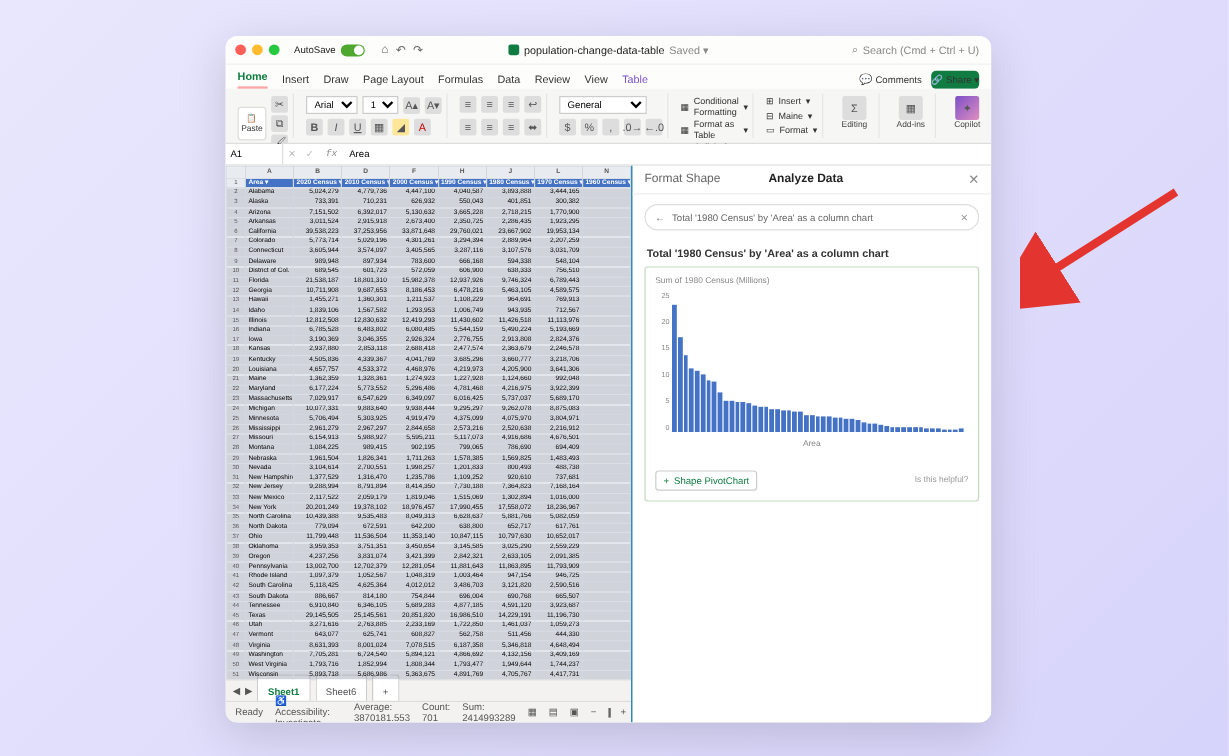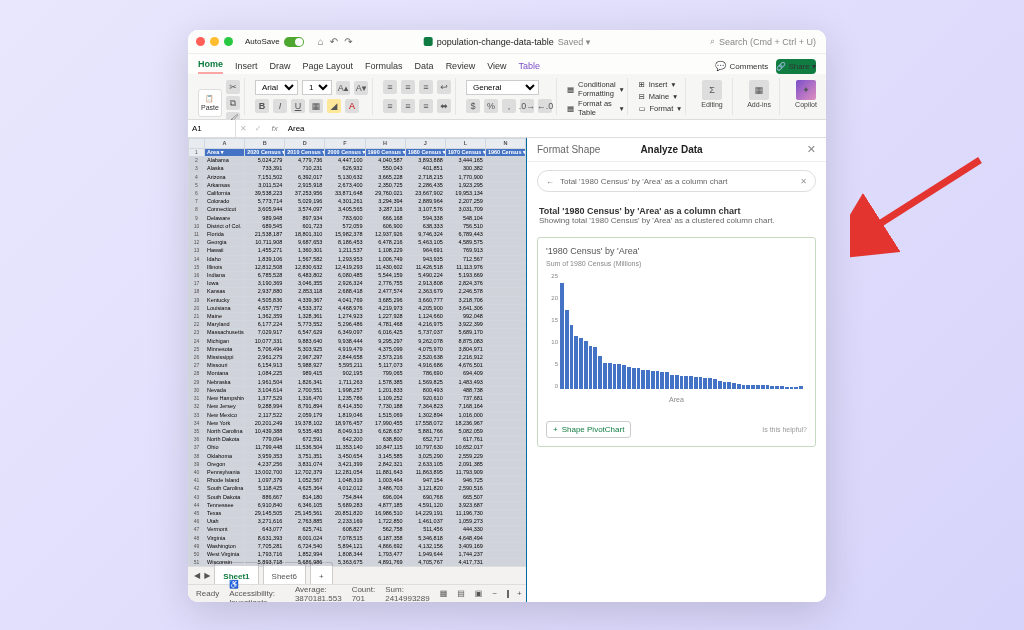--- a/index.html
+++ b/index.html
@@ -41,21 +41,21 @@
   .ribgroup:last-child{border:none;}
   .rbrow{display:flex; gap:4px; align-items:center;}
   .ico-sm{ width:14px; height:14px; background:#ddd; border-radius:2px; display:inline-flex; align-items:center; justify-content:center; font-size:9px; color:#555;}
   .paste{ width:24px; height:28px; background:#fff; border:1px solid #ddd; border-radius:3px; display:flex; flex-direction:column; align-items:center; justify-content:center; font-size:7px; gap:1px;}
   .bigbtn{ width:32px; display:flex; flex-direction:column; align-items:center; gap:1px; font-size:7px; color:#444;}
   .bigbtn .ico-sm{width:20px;height:20px;}
   select, input[type=text]{ font-size:8px; padding:1px 2px; border:1px solid #ccc; background:#fff;}
   
   .fbar { height:18px; display:flex; align-items:center; border-bottom:1px solid #ddd; background:#fff; font-size:8px;}
   .namebox{ width:48px; padding:0 4px; border-right:1px solid #ddd; height:100%; display:flex; align-items:center;}
-  .fx{ padding:0 6px; color:#888; font-style:italic;}
+  .fx{ padding:0 6px; color:#888; font-style:italic;font-family:Liberation Mono, monospace;}
   .fval{ padding:0 4px; flex:1;}
   
   .body { flex:1; display:flex; overflow:hidden;}
   .gridwrap{ flex:1; display:flex; flex-direction:column; overflow:hidden; background:#fff;}
   .panel { width:300px; border-left:1px solid #0369a1; background:#fff; display:flex; flex-direction:column; font-size:9px;}
   
   .grid{ flex:1; overflow:hidden; font-size:5.5px; position:relative; }
   table{ border-collapse:collapse; width:100%; table-layout:fixed;}
   th,td{ border:1px solid #d0d7de; padding:0 2px; white-space:nowrap; overflow:hidden; height:7.2px; line-height:7.2px;}
   .sel th, .sel td{ background:rgba(120,130,150,.35);}
@@ -855,23 +855,21 @@
         <span class="pt">Format Shape</span>
         <span class="pt active">Analyze Data</span>
         <span class="close">✕</span>
       </div>
       <div class="pill">
         <span>←</span>
         <span>Total '1980 Census' by 'Area' as a column chart</span>
         <span class="x">✕</span>
       </div>
       <div class="ptxt b">Total '1980 Census' by 'Area' as a column chart</div>
-      <div class="ptxt sub">Showing total '1980 Census' by 'Area' as a clustered column chart.</div>
       <div class="card">
-        <div class="ct">'1980 Census' by 'Area'</div>
         <div class="cs">Sum of 1980 Census (Millions)</div>
         <div class="chart">
           <div class="yax" id="yax">
               <div>25</div>
               <div>20</div>
               <div>15</div>
               <div>10</div>
               <div>5</div>
               <div>0</div>
             </div>

